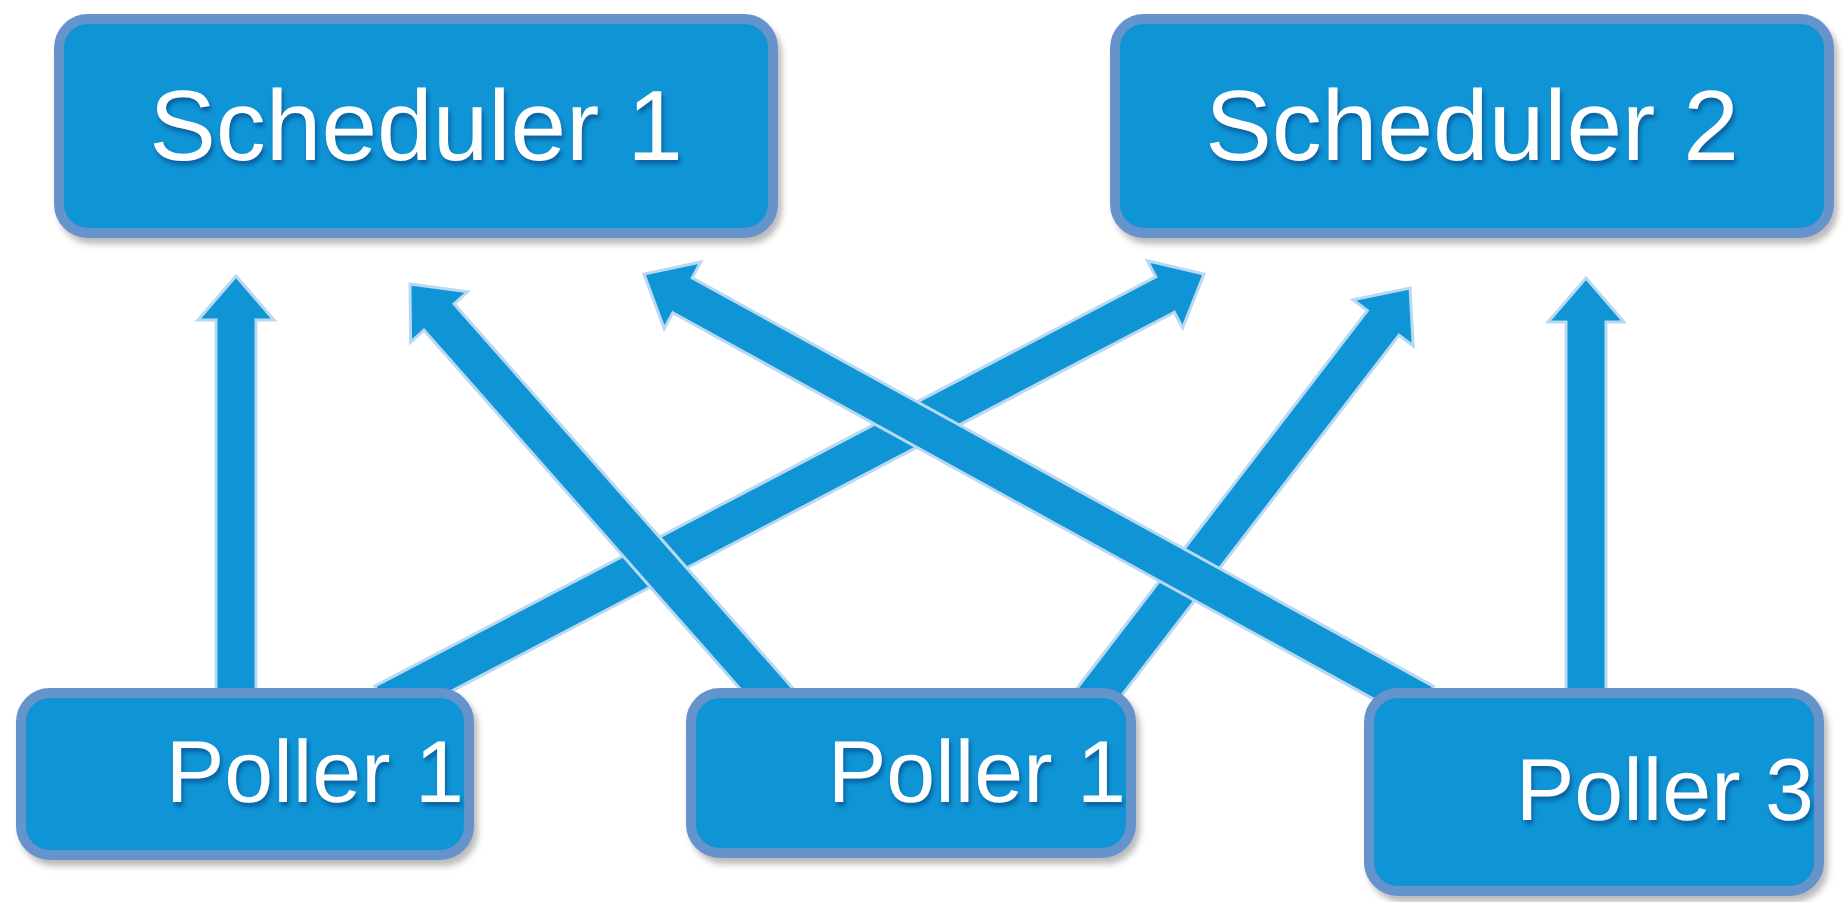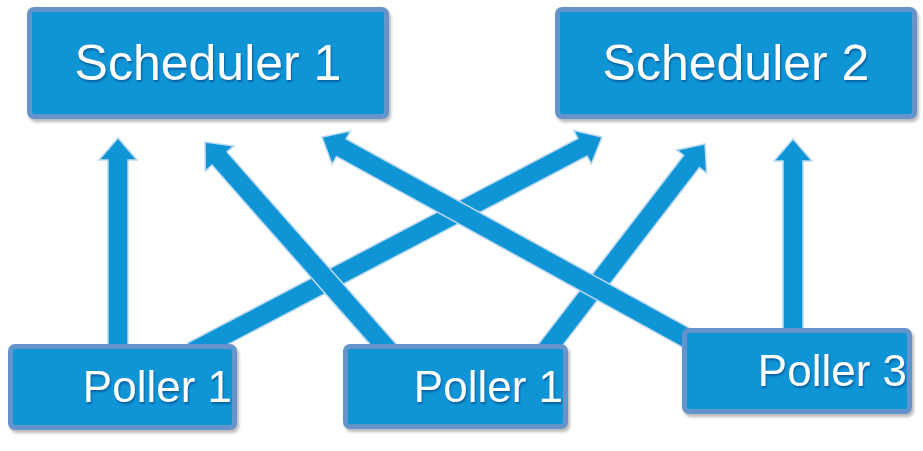--- a/index.html
+++ b/index.html
@@ -18,21 +18,21 @@
   .arrows-layer {
     position: absolute;
     left: 0;
     top: 0;
     z-index: 1;
   }
   .node {
     position: absolute;
     z-index: 2;
     box-sizing: border-box;
-    border-radius: 7px;
+    border-radius: 17px;
     display: flex;
     align-items: center;
     justify-content: center;
     color: #ffffff;
     text-shadow: 1px 2px 2px rgba(0, 0, 60, 0.35);
     box-shadow: 2px 3px 3px rgba(130, 130, 130, 0.55);
     white-space: nowrap;
   }
   .node.scheduler { font-size: 50px; }
   .node.poller    { font-size: 44px; justify-content: flex-end; }
@@ -57,17 +57,17 @@
   <div class="node scheduler" style="left: 555px; top: 7px; width: 362px; height: 112px; background: rgb(15, 148, 214); border: 5px solid rgb(101, 147, 203);">
     <span>Scheduler 2</span>
   </div>
 
   <div class="node poller" style="left: 8px; top: 344px; width: 229px; height: 86px; background: rgb(15, 148, 214); border: 5px solid rgb(101, 147, 203);">
     <span>Poller 1</span>
   </div>
   <div class="node poller" style="left: 343px; top: 344px; width: 225px; height: 85px; background: rgb(15, 148, 214); border: 5px solid rgb(101, 147, 203);">
     <span>Poller 1</span>
   </div>
-  <div class="node poller" style="left: 682px; top: 328px; width: 230px; height: 86px; background: rgb(15, 148, 214); border: 5px solid rgb(101, 147, 203);">
+  <div class="node poller" style="left: 682px; top: 344px; width: 230px; height: 104px; background: rgb(15, 148, 214); border: 5px solid rgb(101, 147, 203);">
     <span>Poller 3</span>
   </div>
 
 </div>
 
 </body></html>

